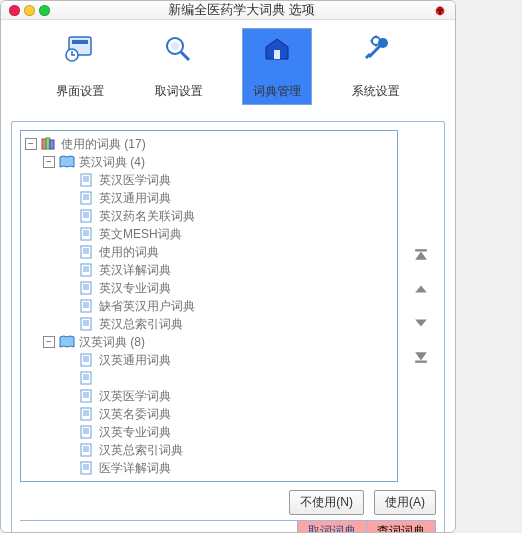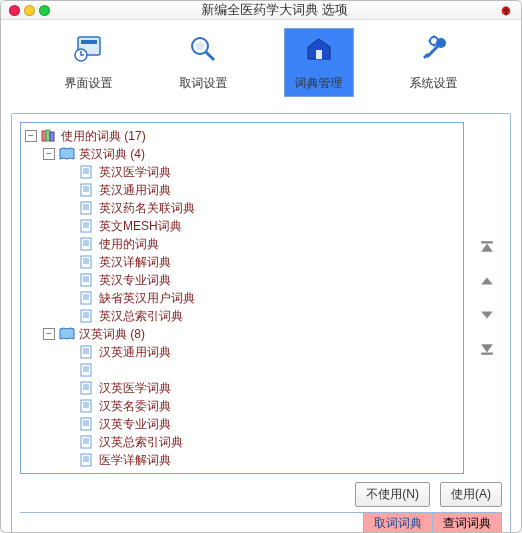--- a/index.html
+++ b/index.html
@@ -1,42 +1,42 @@
 <!DOCTYPE html>
 <html><head>
 <meta charset="utf-8">
 <style>
 * { box-sizing: border-box; margin: 0; padding: 0; font-family: "Microsoft YaHei", "SimSun", sans-serif; font-size: 12px; }
 body { background: #f0f0f0; width: 522px; height: 533px; }
-.window { width: 522px; height: 533px; background: #fff; border: 1px solid #bbb; border-radius: 6px; overflow: hidden; display: flex; flex-direction: column; }
+.window { width: 456px; height: 533px; background: #fff; border: 1px solid #bbb; border-radius: 6px; overflow: hidden; display: flex; flex-direction: column; }
 .titlebar { height: 24px; display: flex; align-items: center; padding: 0 8px; border-bottom: 1px solid #ddd; background: linear-gradient(#fdfdfd,#f3f3f3); }
 .traffic { display: flex; gap: 4px; }
 .dot { width: 11px; height: 11px; border-radius: 50%; border: 1px solid rgba(0,0,0,0.2); }
 .dot.red { background: #e25; }
 .dot.yellow { background: #fc3; }
 .dot.green { background: #2c4; }
 .title { flex: 1; text-align: center; font-size: 13px; color: #333; }
 .ladybug { width: 14px; height: 14px; }
 .toolbar { display: flex; justify-content: space-around; padding: 8px 30px 6px; }
-.tool-btn { display: flex; flex-direction: column; align-items: center; gap: 12px; padding: 4px 10px; cursor: pointer; border: 1px solid transparent; }
+.tool-btn { display: flex; flex-direction: column; align-items: center; gap: 20px; padding: 4px 10px; cursor: pointer; border: 1px solid transparent; }
 .tool-btn.active { border: 1px solid #7aa7d8; background: #3b82f6; }
 .tool-btn svg { width: 34px; height: 30px; }
 .tool-btn span { color: #333; }
 .hr { height: 1px; background: #ddd; margin: 0 10px; }
 .main { flex: 1; margin: 10px; border: 1px solid #9db9d8; border-radius: 2px; padding: 8px; display: flex; flex-direction: column; position: relative; }
 .tree-row { display: flex; gap: 8px; flex: 1; min-height: 0; }
 .tree-pane { flex: 1; border: 1px solid #7aa7d8; background: #fff; overflow-y: auto; overflow-x: hidden; padding: 4px; }
 .nav-col { width: 30px; display: flex; flex-direction: column; justify-content: center; gap: 12px; align-items: center; }
 .nav-btn { width: 22px; height: 22px; display: flex; align-items: center; justify-content: center; color: #888; cursor: pointer; }
 .nav-btn svg { width: 14px; height: 14px; }
 .tree-node { white-space: nowrap; }
 .tree-node .row { display: flex; align-items: center; height: 18px; }
 .exp { width: 12px; height: 12px; border: 1px solid #888; display: inline-flex; align-items: center; justify-content: center; font-size: 10px; line-height: 1; color: #555; margin-right: 4px; cursor: pointer; background:#fff; }
 .ico { width: 16px; height: 14px; margin-right: 4px; display: inline-flex; }
-.lbl { color: #7f1d1d; }
+.lbl { color: #737373; }
 .action-row { display: flex; gap: 10px; margin-top: 8px; }
 .action-row .spacer { flex: 1; }
 button.btn { background: linear-gradient(#fdfdfd,#ececec); border: 1px solid #9a9a9a; border-radius: 2px; padding: 3px 10px; cursor: pointer; color: #333; }
 .tabs-row { display: flex; justify-content: flex-end; margin-top: 4px; border-top: 1px solid #9db9d8; position: relative; top:1px;}
 .tab { padding: 2px 10px; border: 1px solid #9db9d8; border-top: none; margin-left: -1px; background: #fca5a5; cursor: pointer; color:#1a4a8f; }
 .tab.active { color: #000; }
 
 .tree-pane::-webkit-scrollbar { width: 16px; }
 .tree-pane::-webkit-scrollbar-track { background: #f4f4f4; border-left:1px solid #ddd;}
 .tree-pane::-webkit-scrollbar-thumb { background: #d0d8e8; border:1px solid #a8b8d0; }

